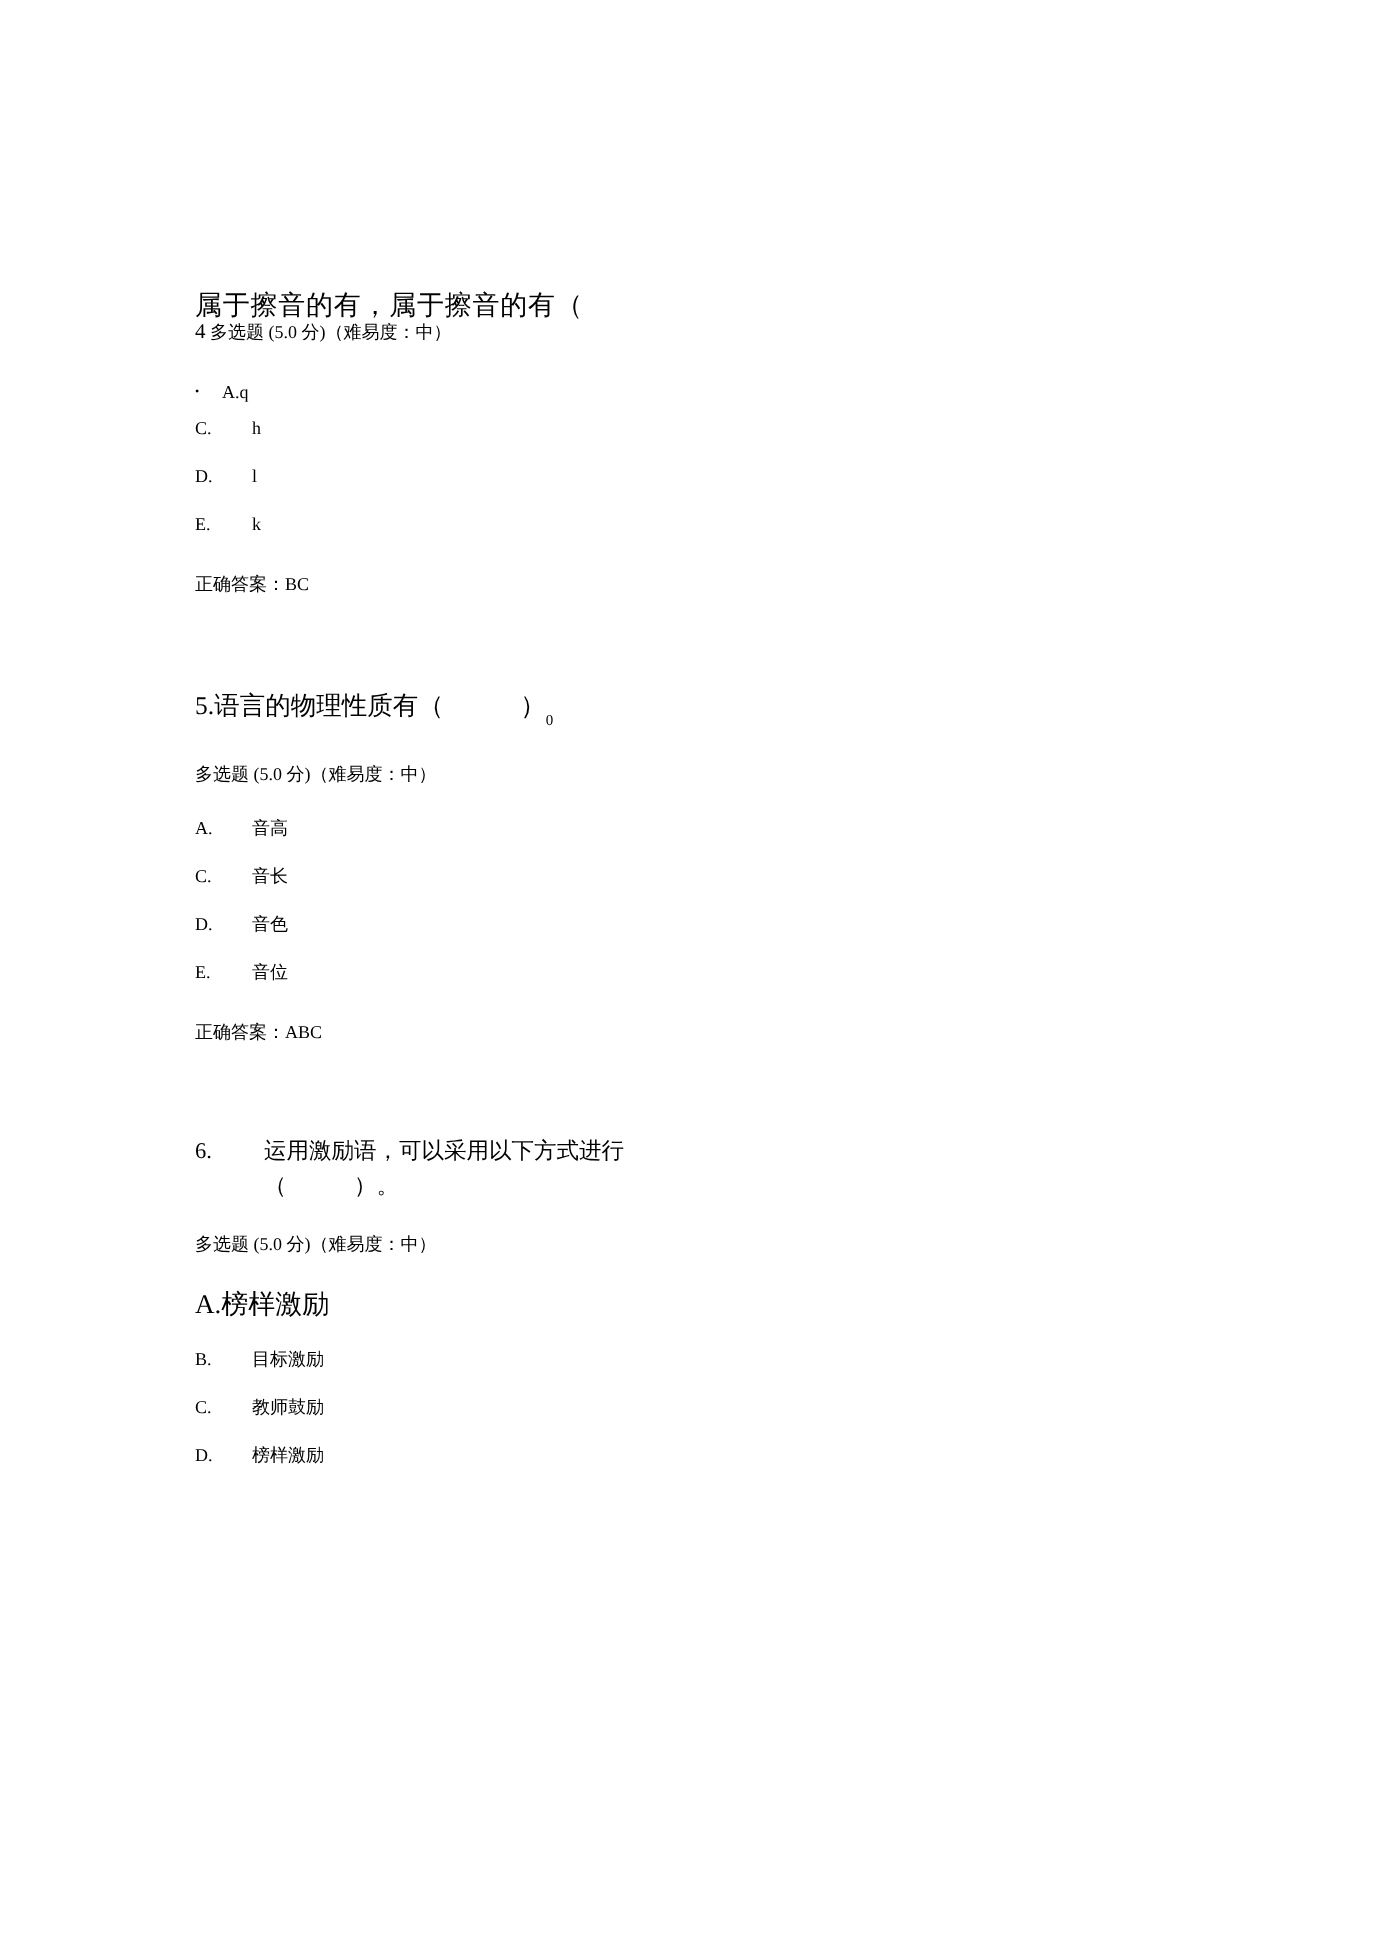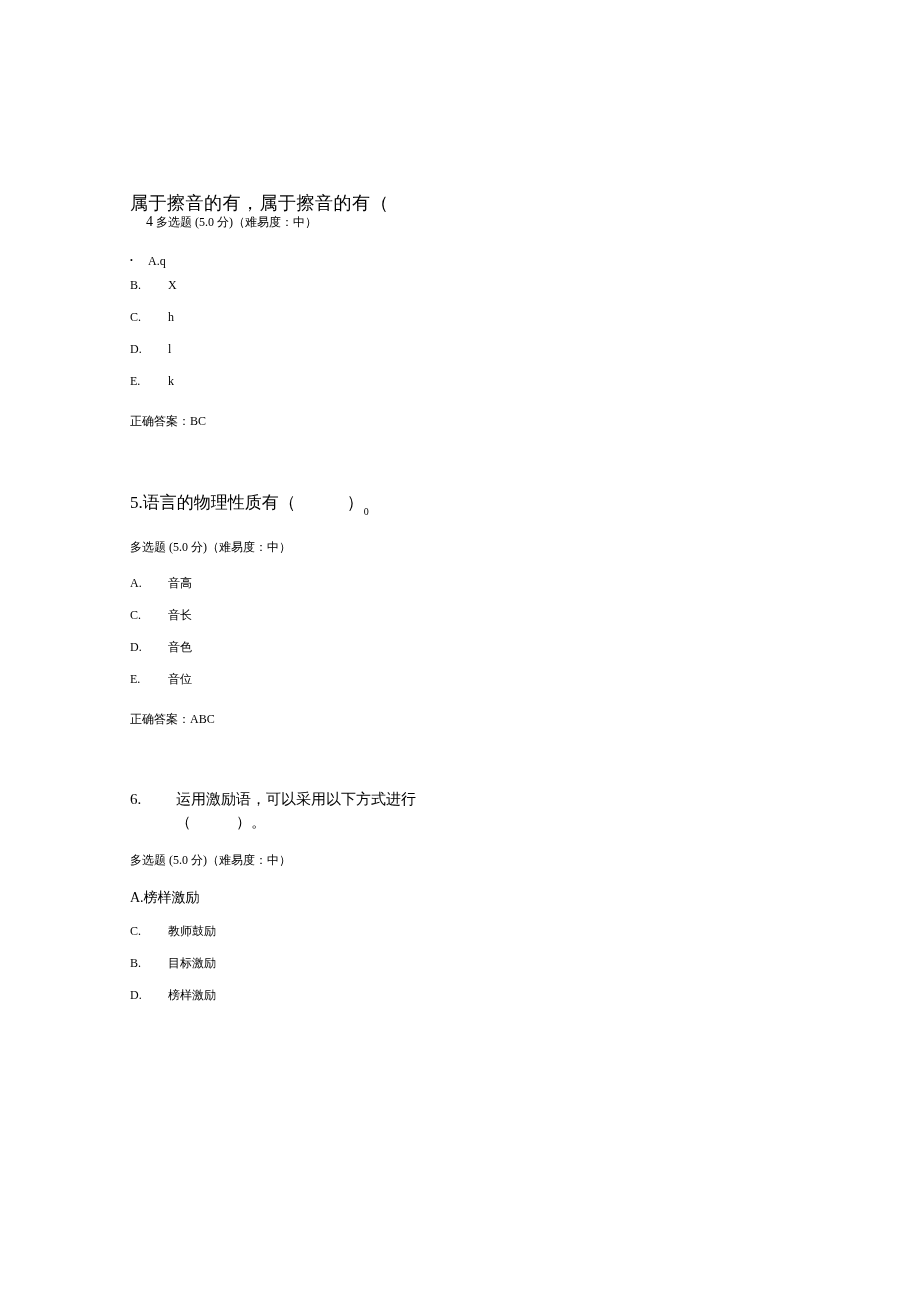--- a/index.html
+++ b/index.html
@@ -21,21 +21,20 @@
     }
     .q4-title {
       font-size: 18px;
       margin-bottom: 0;
       letter-spacing: 0.5px;
     }
     .q4-sub {
       font-size: 12px;
       margin-top: -6px;
       margin-bottom: 20px;
-      margin-left: 16px;
     }
     .q4-sub .num4 {
       font-size: 14px;
     }
     .option-row {
       font-size: 12px;
       margin-bottom: 14px;
     }
     .option-row .letter {
       display: inline-block;
@@ -80,43 +79,40 @@
     }
     .q6-text {
       display: inline-block;
       max-width: 300px;
     }
     .q6-sub {
       font-size: 12px;
       margin-bottom: 18px;
     }
     .q6-a-row {
-      font-size: 14px;
+      font-size: 18px;
       margin-bottom: 14px;
     }
     .sub-zero {
       font-size: 10px;
       vertical-align: sub;
       position: relative;
       top: 3px;
     }
   </style>
 </head>
 <body>
 
 <div class="question-block">
   <div class="q4-title">属于擦音的有，属于擦音的有（</div>
   <div class="q4-sub">
     <span class="num4">4</span>&nbsp;<span>多选题 (5.0 分)（难易度：中）</span>
   </div>
   <div class="q4-a-row">
     <span class="bullet">•</span><span>A.q</span>
-  </div>
-  <div class="option-row">
-    <span class="letter">B.</span><span class="option-text">X</span>
   </div>
   <div class="option-row">
     <span class="letter">C.</span><span class="option-text">h</span>
   </div>
   <div class="option-row">
     <span class="letter">D.</span><span class="option-text">l</span>
   </div>
   <div class="option-row">
     <span class="letter">E.</span><span class="option-text">k</span>
   </div>
@@ -144,21 +140,21 @@
 </div>
 
 <div class="question-block">
   <div class="q6-title">
     <span class="q6-num">6.</span>
     <span class="q6-text">运用激励语，可以采用以下方式进行（　　　）。</span>
   </div>
   <div class="q6-sub">多选题 (5.0 分)（难易度：中）</div>
   <div class="q6-a-row">A.榜样激励</div>
   <div class="option-row">
-    <span class="letter">C.</span><span class="option-text">教师鼓励</span>
+    <span class="letter">B.</span><span class="option-text">目标激励</span>
   </div>
   <div class="option-row">
-    <span class="letter">B.</span><span class="option-text">目标激励</span>
+    <span class="letter">C.</span><span class="option-text">教师鼓励</span>
   </div>
   <div class="option-row">
     <span class="letter">D.</span><span class="option-text">榜样激励</span>
   </div>
 </div>
 
 </body></html>

